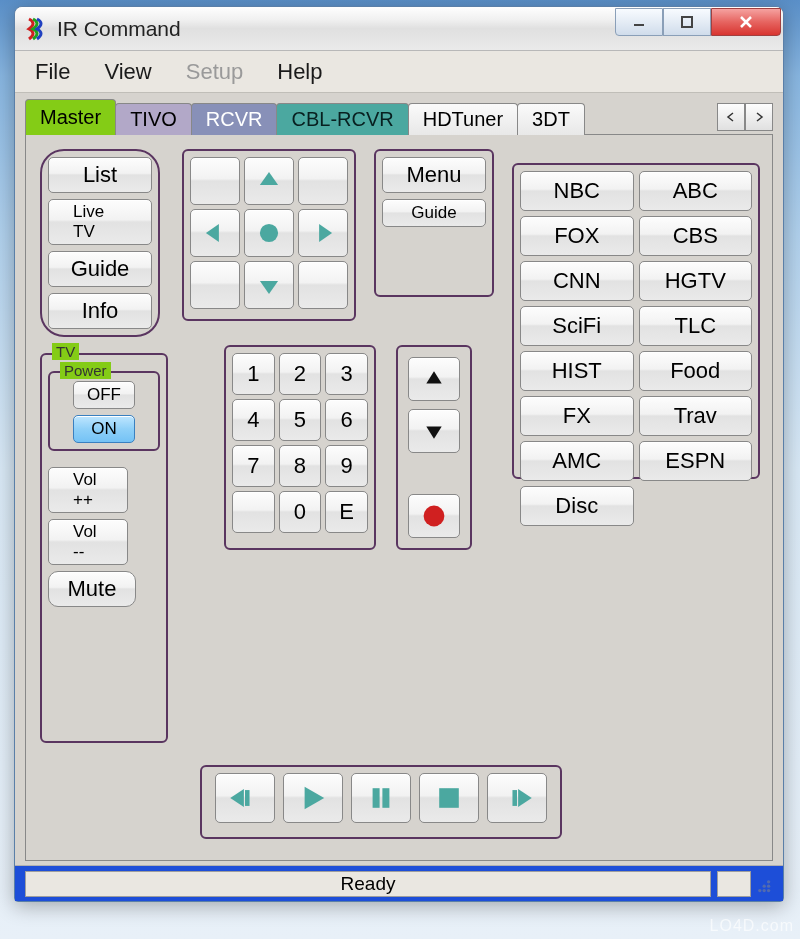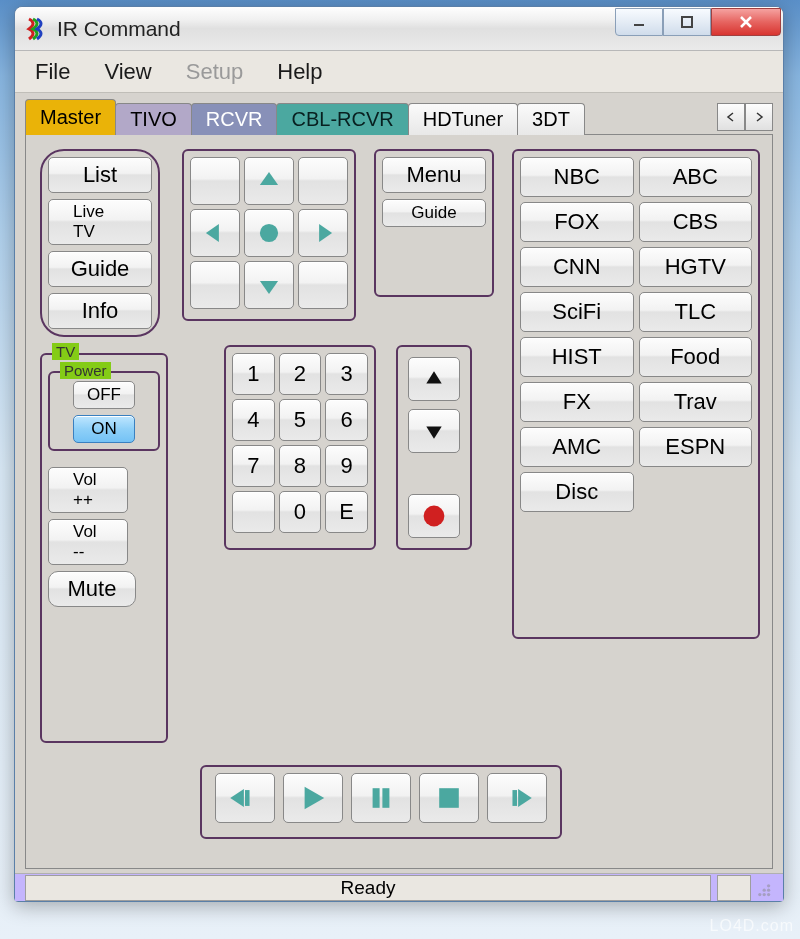--- a/index.html
+++ b/index.html
@@ -97,21 +97,21 @@
   font-size: 20px;
   background: linear-gradient(to bottom, #fafafa, #e8e8e8);
   margin-right: -1px;
   cursor: pointer;
   height: 32px;
   display: flex;
   align-items: center;
   margin-top: 4px;
 }
 .tab.active {
-  background: #eab308;
+  background: #84cc16;
   height: 36px;
   margin-top: 0;
   z-index: 2;
   font-weight: 400;
 }
 .tab.tivo { background: #b2a8c8; }
 .tab.rcvr { background: #8890b8; color: #fff; }
 .tab.cbl  { background: #4ba8a0; color: #082020; }
 .tab-scroll {
   display: flex;
@@ -169,44 +169,44 @@
   background: linear-gradient(to bottom, #bfe6ff 0%, #8fd0f8 50%, #74c2f5 100%);
   border-color: #3a80c0;
 }
 .leftcol { position: absolute; left: 14px; top: 14px; width: 120px; }
 .leftcol .btn { width: 100%; margin-bottom: 6px; }
 .dpad { left: 156px; top: 14px; width: 174px; height: 172px; }
 .dpad-grid { display: grid; grid-template-columns: repeat(3, 1fr); gap: 4px; }
 .dpad-grid .btn { min-height: 48px; padding: 0; }
 .menu-set { left: 348px; top: 14px; width: 120px; height: 148px; }
 .menu-set .btn { width: 100%; margin-bottom: 6px; }
-.channels { left: 486px; top: 14px; width: 248px; height: 490px; }
+.channels { left: 486px; top: 28px; width: 248px; height: 316px; }
 .channels-grid { display: grid; grid-template-columns: 1fr 1fr; gap: 5px; }
 .channels-grid .btn { min-height: 40px; font-size: 22px; }
 .tv-set { left: 14px; top: 218px; width: 128px; height: 390px; padding-top: 16px; }
 .power-set {
   border: 2px solid #5a3560;
   border-radius: 6px;
   position: relative;
   padding: 8px 6px 6px 6px;
   margin-bottom: 16px;
 }
 .power-set .fset-label { top: -11px; }
 .keypad { left: 198px; top: 210px; width: 152px; height: 205px; }
 .keypad-grid { display: grid; grid-template-columns: repeat(3, 1fr); gap: 4px; }
 .keypad-grid .btn { min-height: 42px; font-size: 22px; }
 .updown { left: 370px; top: 210px; width: 76px; height: 205px; display: flex; flex-direction: column; gap: 8px; align-items: center; padding: 10px 8px; }
 .updown .btn { width: 52px; min-height: 44px; }
 .transport { left: 174px; top: 630px; width: 362px; height: 74px; }
 .transport-row { display: flex; gap: 8px; justify-content: center; }
 .transport-row .btn { width: 60px; min-height: 50px; }
 .statusbar {
-  height: 28px;
+  height: 36px;
   border-top: 1px solid #b0b0b0;
-  background: #c4b5fd;
+  background: #1d4ed8;
   display: flex;
   align-items: center;
   padding: 0 10px;
 }
 .status-cell {
   border: 1px solid #9e9e9e;
   height: 26px;
   background: #eae7e1;
   display: flex;
   align-items: center;

